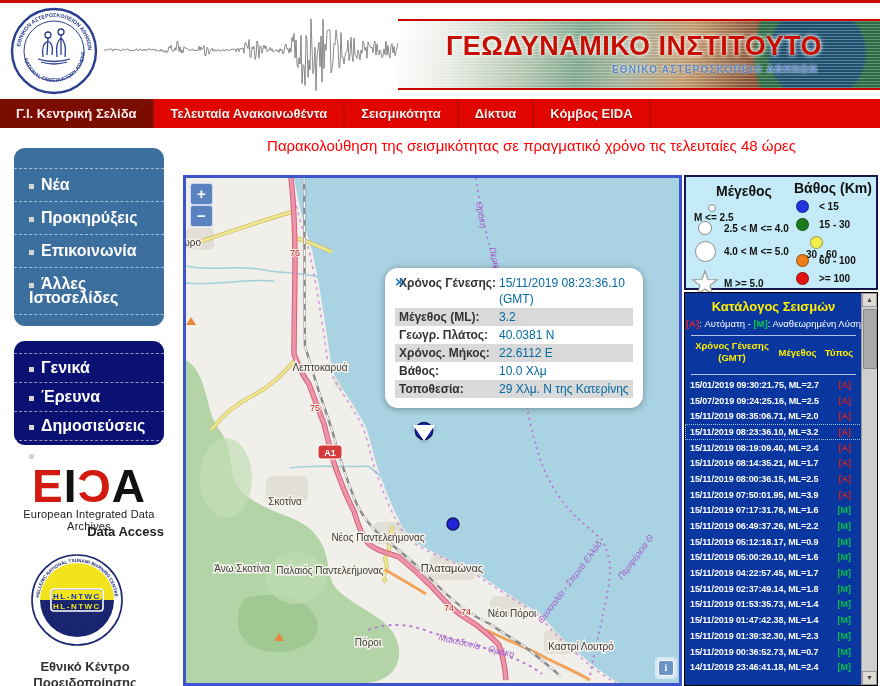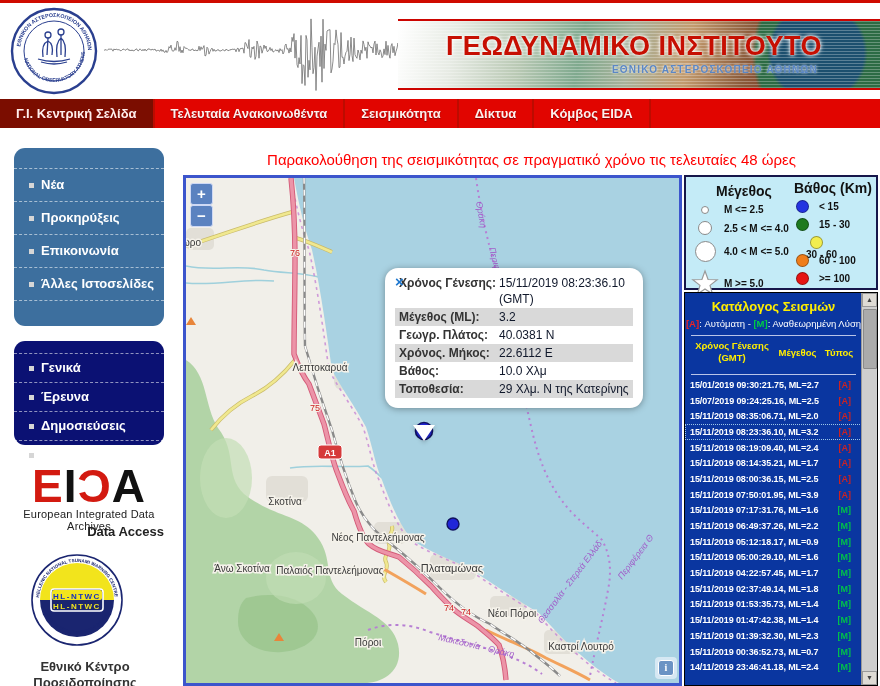--- a/index.html
+++ b/index.html
@@ -31,37 +31,37 @@
      border-right:2px solid #bd0b00;cursor:pointer;white-space:nowrap;text-shadow:0 1px 1px #7d0000;}
   .nav li.active{background:#7b0d00;}
 
   
   .menu{position:absolute;left:14px;width:150px;border-radius:11px;box-sizing:border-box;
         padding:20px 0 6px 0;}
   .menu.m1{top:148px;height:178px;background:#3d6f9e;}
   .menu.m2{top:341px;height:104px;background:#0b1173;padding-top:12px;}
   .menu ul{margin:0;padding:0;list-style:none;}
   .menu li{padding:9px 6px 9px 15px;border-top:1px dashed rgba(255,255,255,.55);
-     font-size:13px;font-weight:bold;color:#fff;cursor:pointer;line-height:14px;}
+     font-size:16px;font-weight:bold;color:#fff;cursor:pointer;line-height:14px;}
   .menu.m2 li{padding:7px 6px 7px 15px;}
   .menu li:last-child{border-bottom:1px dashed rgba(255,255,255,.55);}
   .menu .blt{display:inline-block;width:5px;height:5px;background:#d6d6d6;margin:0 7px 1px 0;}
 
   .eida{position:absolute;left:14px;top:466px;width:150px;text-align:center;cursor:pointer;}
   .eida .word{font-size:46px;line-height:40px;font-weight:800;letter-spacing:1px;color:#111;}
   .eida .word .r{color:#d31a10;}
   .eida .tagline{font-size:11px;font-weight:normal;color:#222;margin-top:2px;letter-spacing:.2px;}
   .data-access{position:absolute;left:14px;top:524px;width:150px;text-align:right;
      font-size:13px;font-weight:bold;color:#222;}
   .ntwc{position:absolute;left:30px;top:553px;width:94px;height:94px;cursor:pointer;}
   .ntwc-cap{position:absolute;left:0px;top:659px;width:170px;text-align:center;
      font-size:13px;font-weight:bold;color:#333;line-height:16px;}
 
   
-  .ptitle{position:absolute;left:183px;top:151px;width:697px;text-align:center;
+  .ptitle{position:absolute;left:183px;top:137px;width:697px;text-align:center;
      font-size:15px;color:#f00;}
 
   
   .map{position:absolute;left:183px;top:175px;width:499px;height:511px;box-sizing:border-box;
      border:3px solid #3c55cc;background:#f1efe9;}
   .map svg.base{position:absolute;left:0;top:0;}
   .map text{font-family:"Liberation Sans",sans-serif;font-size:10px;fill:#3a3a3a;
      paint-order:stroke;stroke:#f5f2ea;stroke-width:3px;}
   .map text.rd{fill:#c22;font-size:9px;stroke-width:2px;}
   .map text.bnd{fill:#a05ac8;font-style:italic;stroke:none;font-size:9px;opacity:.95;}
@@ -75,21 +75,21 @@
      color:#fff;font:bold 10px "Liberation Serif",serif;text-align:center;line-height:13px;}
 
   
   .popup{position:absolute;left:385px;top:268px;width:258px;background:#fff;border-radius:13px;
      box-shadow:0 1px 7px rgba(0,0,0,.35);z-index:8;padding:6px 10px 10px 10px;box-sizing:border-box;}
   .popup .close{position:absolute;left:10px;top:5px;color:#1e78d0;font-size:15px;font-weight:bold;cursor:pointer;}
   .popup .ptit{text-align:center;color:#e04545;font-style:italic;font-size:13px;margin:3px 0 4px 0;}
   .popup .prow{display:flex;font-size:12px;line-height:16px;padding:1px 4px;}
   .popup .prow.alt{background:#d9d9d9;}
   .popup .plab{flex:0 0 100px;font-weight:bold;color:#333;}
-  .popup .pval{flex:1;color:#0f172a;}
+  .popup .pval{flex:1;color:#0369a1;}
   .ptail{position:absolute;left:413px;top:425px;width:0;height:0;z-index:7;
      border-left:11px solid transparent;border-right:11px solid transparent;border-top:16px solid #fff;
      filter:drop-shadow(0 2px 2px rgba(0,0,0,.25));}
 
   
   .legend{position:absolute;left:684px;top:175px;width:194px;height:115px;background:#c4ebf7;
      border:2px solid #16164a;box-sizing:border-box;}
   .leg-h{position:absolute;font-size:14px;font-weight:bold;color:#111;}
   .leg-mag-title{left:30px;top:6px;}
   .leg-dep-title{left:108px;top:3px;}
@@ -368,21 +368,21 @@
     </div>
     <div class="prow alt">
       <span class="plab">Τοποθεσία:</span>
       <span class="pval">29 Χλμ. N της Κατερίνης</span>
     </div>
   </div>
 
   <div class="legend">
     <div class="leg-h leg-mag-title">Μέγεθος</div>
     <div class="leg-h leg-dep-title">Βάθος (Km)</div>
-    <div class="mrow" style="left:4px;top:27px;">
+    <div class="mrow" style="left:4px;top:27px;flex-direction:column;">
       <span class="mcell">
           <span class="mc mc0"></span>
         </span>
       <span class="mlab">M &lt;= 2.5</span>
     </div>
     <div class="mrow" style="left:4px;top:44px;">
       <span class="mcell">
           <span class="mc mc1"></span>
         </span>
       <span class="mlab">2.5 &lt; M &lt;= 4.0</span>

